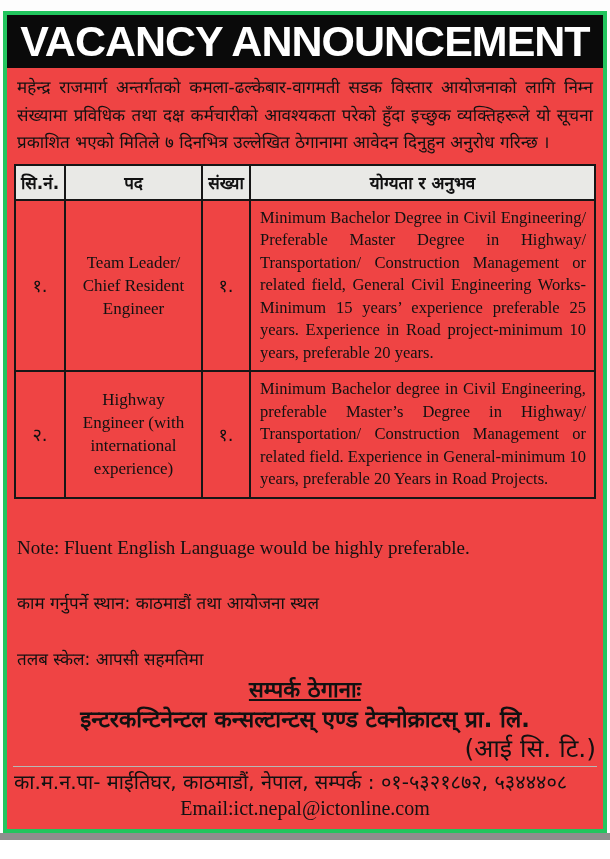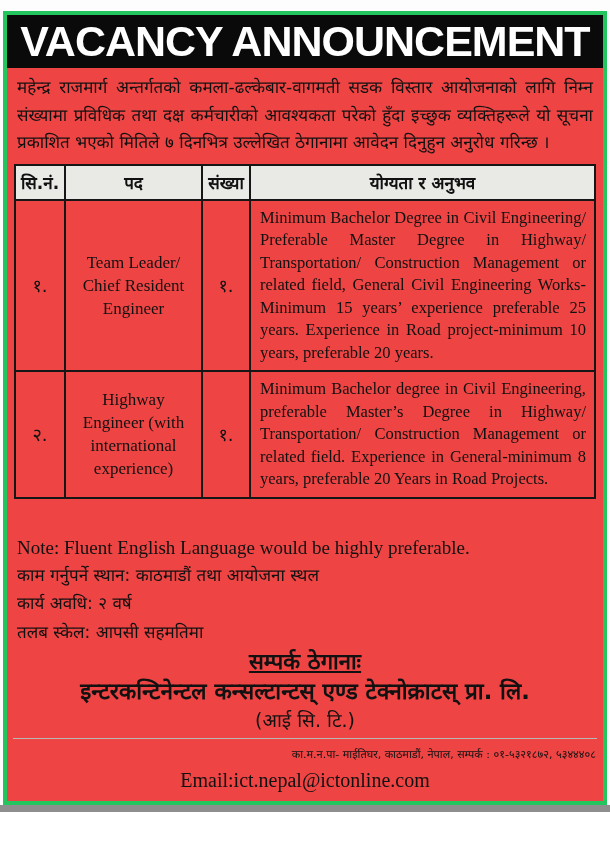--- a/index.html
+++ b/index.html
@@ -87,49 +87,50 @@
     font-family: "Liberation Serif", serif;
     font-size: 19px;
     line-height: 27px;
     padding: 2px 3px 0 3px;
     margin-top: 33px;
   }
   .info-line {
     font-size: 17px;
     line-height: 28.5px;
     padding: 0 3px;
+    margin-top: 28px;
   }
   .contact-head {
     text-align: center;
     font-weight: bold;
     font-size: 22px;
     line-height: 26px;
     padding-top: 3px;
   }
   .contact-head span { text-decoration: underline; }
   .company-name {
     text-align: center;
     font-weight: bold;
     font-size: 22.5px;
     line-height: 32px;
   }
   .company-abbr {
-    text-align: center;
-    font-size: 19px;
+    text-align: right;
+    font-size: 25px;
     line-height: 27px;
     padding-bottom: 4px;
   }
   .addr-sep {
     border: 0;
     border-top: 1px solid #b8b8b5;
     margin: 0 -1px;
   }
   .address-line {
-    text-align: right;
-    font-size: 11px;
+    text-align: left;
+    font-size: 20px;
     line-height: 25px;
     padding-top: 3px;
   }
   .email-line {
     text-align: center;
     font-family: "Liberation Serif", serif;
     font-size: 20px;
     line-height: 26px;
     padding-bottom: 2px;
   }
@@ -168,28 +169,27 @@
         <tr>
           <td class="c-sn">१.</td>
           <td class="c-pos">Team Leader/ Chief Resident Engineer</td>
           <td class="c-cnt">१.</td>
           <td class="c-qual">Minimum Bachelor Degree in Civil Engineering/ Preferable Master Degree in Highway/ Transportation/ Construction Management or related field, General Civil Engineering Works- Minimum 15 years’ experience preferable 25 years. Experience in Road project-minimum 10 years, preferable 20 years.</td>
         </tr>
         <tr>
           <td class="c-sn">२.</td>
           <td class="c-pos">Highway Engineer (with international experience)</td>
           <td class="c-cnt">१.</td>
-          <td class="c-qual">Minimum Bachelor degree in Civil Engineering, preferable Master’s Degree in Highway/ Transportation/ Construction Management or related field. Experience in General-minimum 8 years, preferable 20 Years in Road Projects.</td>
+          <td class="c-qual">Minimum Bachelor degree in Civil Engineering, preferable Master’s Degree in Highway/ Transportation/ Construction Management or related field. Experience in General-minimum 10 years, preferable 20 Years in Road Projects.</td>
         </tr>
       </tbody>
         </table>
 
       <div class="note-line">Note: Fluent English Language would be highly preferable.</div>
       <div class="info-line">काम गर्नुपर्ने स्थान: काठमाडौं तथा आयोजना स्थल</div>
-      <div class="info-line">कार्य अवधि: २ वर्ष</div>
       <div class="info-line">तलब स्केल: आपसी सहमतिमा</div>
 
       <div class="contact-head"><span>सम्पर्क ठेगानाः</span></div>
       <div class="company-name">इन्टरकन्टिनेन्टल कन्सल्टान्टस् एण्ड टेक्नोक्राटस् प्रा. लि.</div>
       <div class="company-abbr">(आई सि. टि.)</div>
 
       <hr class="addr-sep">
 
       <div class="address-line">का.म.न.पा- माईतिघर, काठमाडौं, नेपाल, सम्पर्क : ०१-५३२१८७२, ५३४४४०८</div>
       <div class="email-line">Email:ict.nepal@ictonline.com</div>

